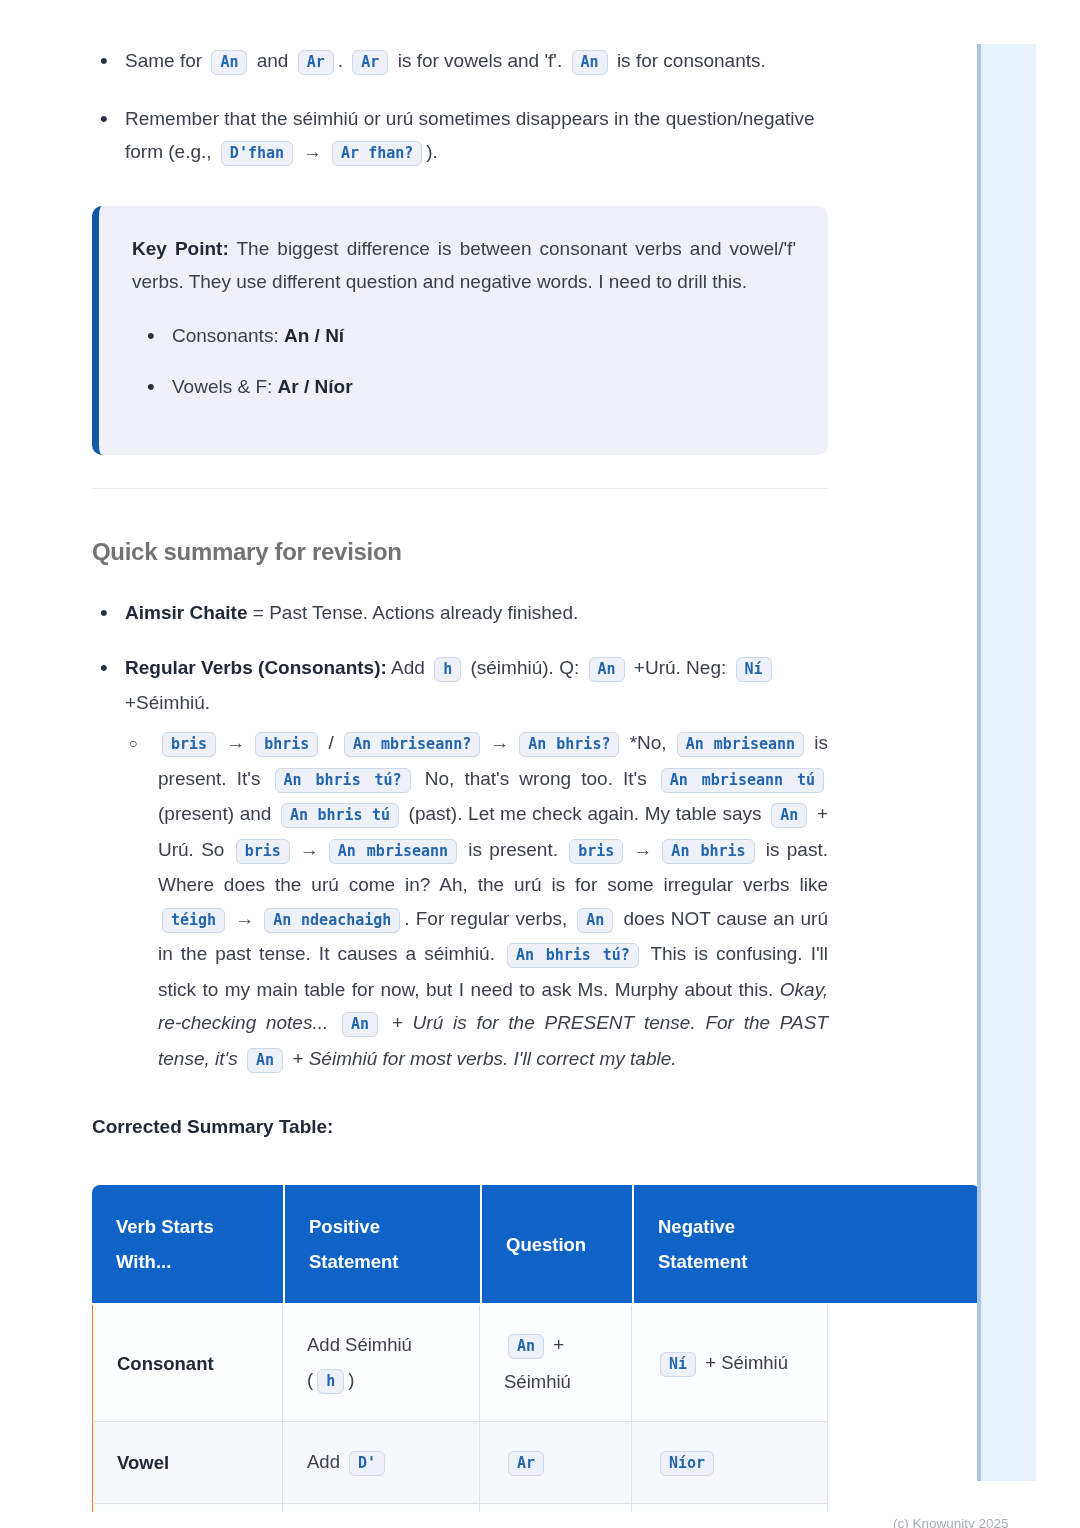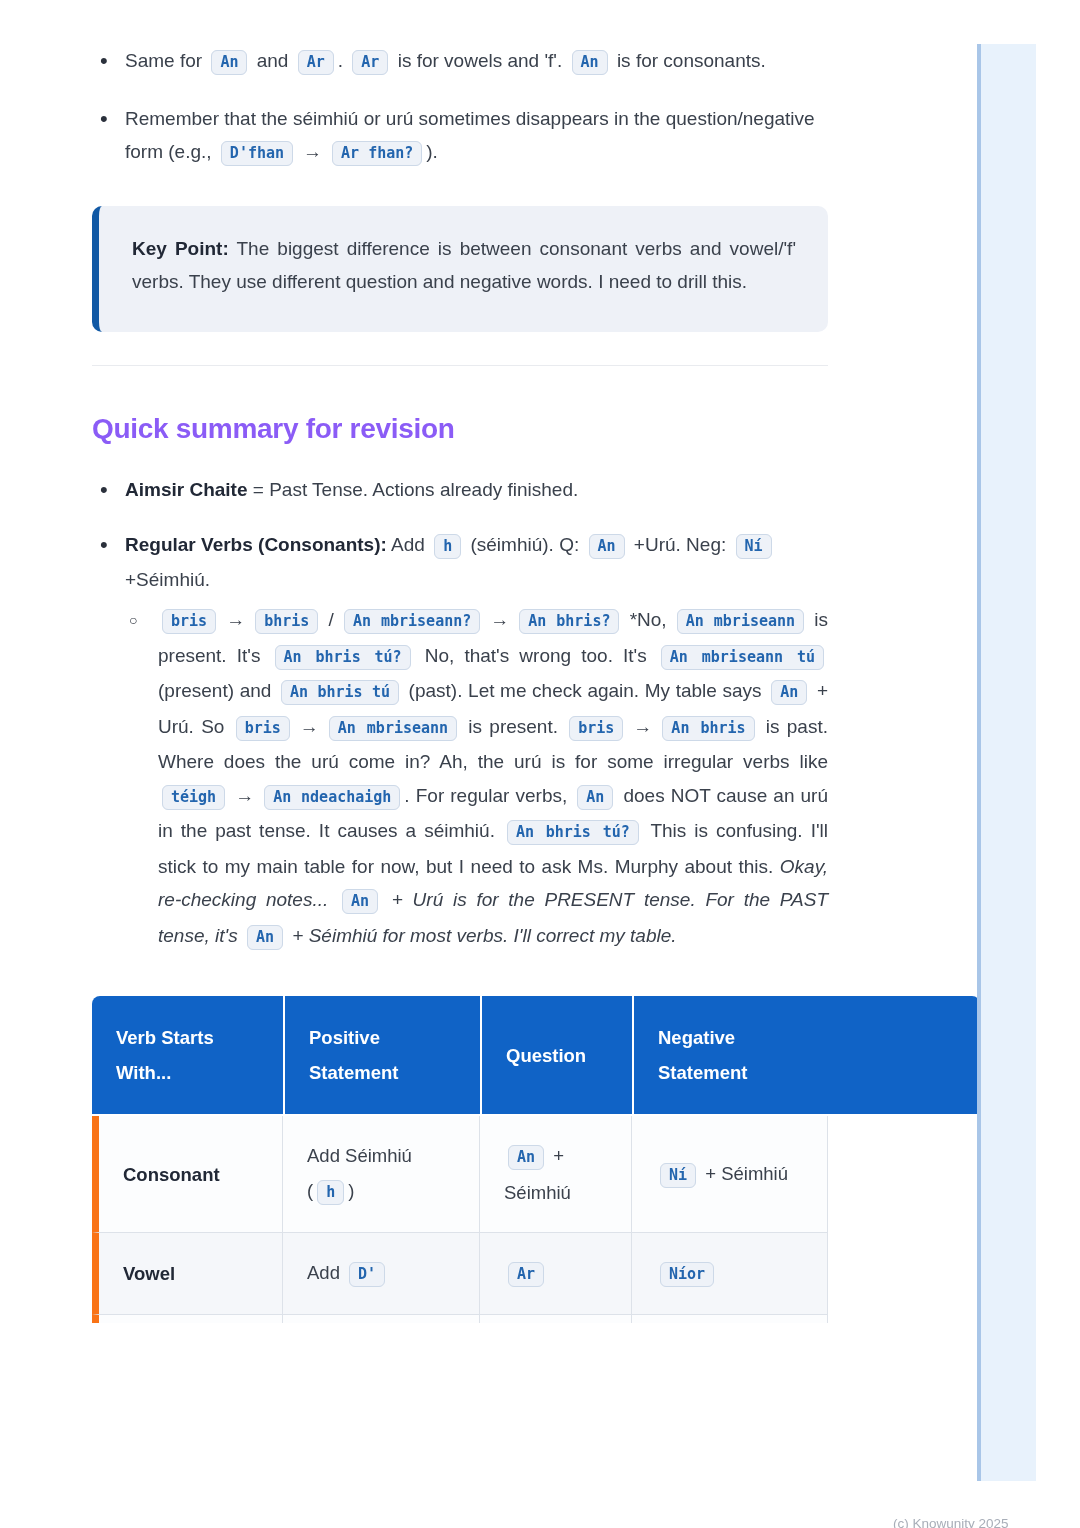--- a/index.html
+++ b/index.html
@@ -30,22 +30,22 @@
     border-left:7px solid #1159a5;
     border-radius:10px;
     padding:26px 32px 34px 33px;
   }
   .kp-p{margin:0;text-align:justify;}
   .kp-bullets{margin-top:21px;margin-left:7px;}
   .kp-bullets > li{position:relative;padding-left:33px;margin-bottom:18px;}
   .divider{border:none;border-top:1px solid #e9ebef;margin:33px 0 0 0;}
   .section-heading{
     margin:46px 0 0 0;
-    font-size:28px;line-height:34px;
-    color:#8b5cf6;font-weight:bold;letter-spacing:-0.3px;
+    font-size:24px;line-height:34px;
+    color:#737373;font-weight:bold;letter-spacing:-0.3px;
   }
   .section-bullets{margin-top:27px;}
   .section-bullets > li{position:relative;padding-left:33px;margin-bottom:22px;}
   .section-bullets > li::before{
     content:"•";position:absolute;left:8px;top:0;color:#2b313c;font-size:22px;
   }
   .sub-bullets{margin-top:7px;}
   .sub-bullets > li{
     position:relative;padding-left:33px;margin-top:6px;
     text-align:justify;line-height:33.5px;
@@ -89,21 +89,21 @@
   .trow{
     display:grid;grid-template-columns:191px 197px 152px 196px;
   }
   .trow .td{
     display:flex;align-items:center;
     padding:22px 24px;
     font-size:18.5px;line-height:35px;
     border-bottom:1px solid #dde2e9;
     border-right:1px solid #dde2e9;
   }
-  .trow .td:first-child{border-left:7px solid #f97316;}
+  .trow .td:first-child{border-left:1px solid #f97316;}
   .r1 .td{background:#fcfdfe;}
   .r2 .td{background:#f5f7fa;}
   .sliver{height:8px;overflow:hidden;}
   .sliver .td{background:#fcfdfe;padding:0;border-bottom:none;height:8px;}
   .next-page-peek{
     position:absolute;left:977px;top:44px;width:55px;height:1437px;
     background:#e8f2fc;
     border-left:4px solid #a9c6e8;
     z-index:1;
   }
@@ -119,36 +119,41 @@
 <div class="page">
   <div class="content">
 
     <ul class="top-bullets">
       <li>Same for <span class="chip">An</span> and <span class="chip">Ar</span>. <span class="chip">Ar</span> is for vowels and 'f'. <span class="chip">An</span> is for consonants.</li>
       <li>Remember that the séimhiú or urú sometimes disappears in the question/negative form (e.g., <span class="chip">D'fhan</span><span class="arrow">→</span><span class="chip">Ar fhan?</span>).</li>
     </ul>
 
     <div class="keypoint">
       <p class="kp-p"><strong>Key Point:</strong><span> The biggest difference is between consonant verbs and vowel/'f' verbs. They use different question and negative words. I need to drill this.</span></p>
+      <ul class="kp-bullets">
+        <li>Consonants: <strong>An / Ní</strong></li>
+        <li>Vowels &amp; F: <strong>Ar / Níor</strong></li>
+      </ul>
     </div>
 
     <hr class="divider">
 
     <h2 class="section-heading">Quick summary for revision</h2>
 
     <ul class="section-bullets">
       <li><strong>Aimsir Chaite</strong> = Past Tense. Actions already finished.</li>
       <li>
         <span><strong>Regular Verbs (Consonants):</strong> Add <span class="chip">h</span> (séimhiú). Q: <span class="chip">An</span> +Urú. Neg: <span class="chip">Ní</span> +Séimhiú.</span>
         <ul class="sub-bullets">
           <li><span class="chip">bris</span><span class="arrow">→</span><span class="chip">bhris</span> / <span class="chip">An mbriseann?</span><span class="arrow">→</span><span class="chip">An bhris?</span> *No, <span class="chip">An mbriseann</span> is present. It's <span class="chip">An bhris tú?</span> No, that's wrong too. It's <span class="chip">An mbriseann tú</span> (present) and <span class="chip">An bhris tú</span> (past). Let me check again. My table says <span class="chip">An</span> + Urú. So <span class="chip">bris</span><span class="arrow">→</span><span class="chip">An mbriseann</span> is present. <span class="chip">bris</span><span class="arrow">→</span><span class="chip">An bhris</span> is past. Where does the urú come in? Ah, the urú is for some irregular verbs like <span class="chip">téigh</span><span class="arrow">→</span><span class="chip">An ndeachaigh</span>. For regular verbs, <span class="chip">An</span> does NOT cause an urú in the past tense. It causes a séimhiú. <span class="chip">An bhris tú?</span> This is confusing. I'll stick to my main table for now, but I need to ask Ms. Murphy about this. <em>Okay, re-checking notes... </em><span class="chip">An</span><em> + Urú is for the PRESENT tense. For the PAST tense, it's </em><span class="chip">An</span><em> + Séimhiú for most verbs. I'll correct my table.</em></li>
         </ul>
       </li>
     </ul>
 
+    <p class="table-label">Corrected Summary Table:</p>
 
     <div class="stable">
       <div class="thead">
         <div class="th">Verb Starts With...</div>
         <div class="th">Positive Statement</div>
         <div class="th">Question</div>
         <div class="th">Negative Statement</div>
       </div>
       <div class="trow r1">
         <div class="td">

